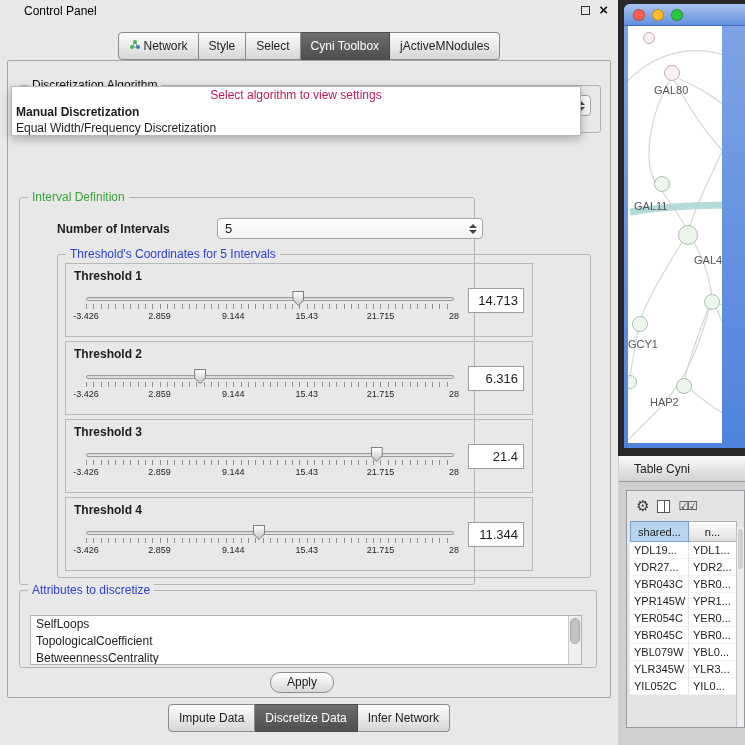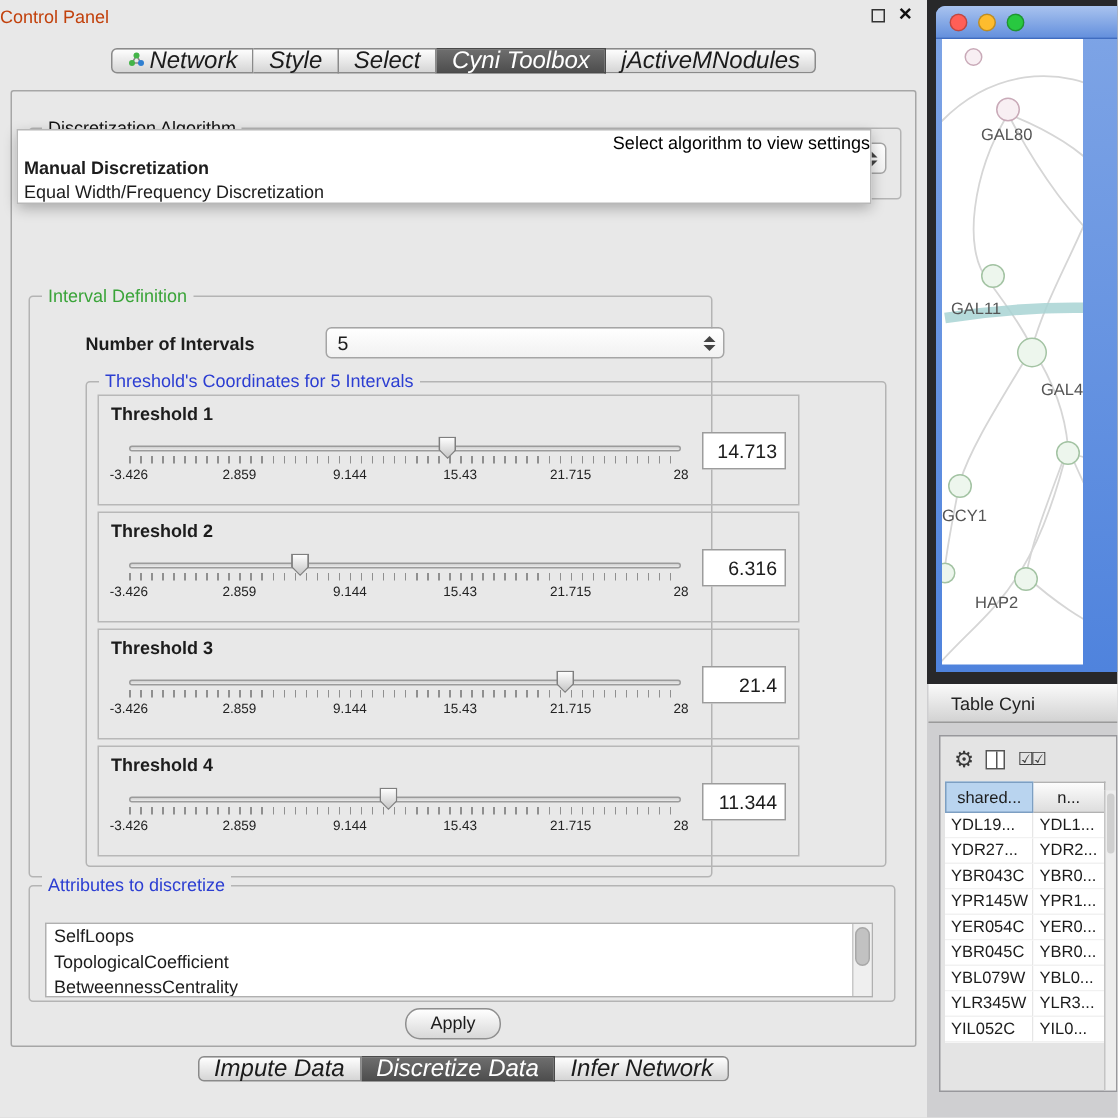--- a/index.html
+++ b/index.html
@@ -3,31 +3,31 @@
 <meta charset="utf-8">
 <style>
   * { margin:0; padding:0; box-sizing:border-box; }
   html,body { width:745px; height:745px; overflow:hidden;
     font-family:"Liberation Sans", sans-serif; color:#1c1c1c; background:#dcdcdc; }
   body { position:relative; }
 
   
   .control-panel { position:absolute; left:0; top:0; width:618px; height:745px; background:#e8e8e8; }
   .cp-titlebar { position:absolute; left:0; top:0; width:618px; height:22px; display:flex; align-items:center; }
-  .cp-title { margin-left:0; font-size:12px; color:#c2410c; }
+  .cp-title { margin-left:24px; font-size:12px; color:#000000; }
   .cp-tb-icons { position:absolute; right:10px; top:4px; display:flex; gap:9px; align-items:center; }
   .float-icon { width:9px; height:9px; border:1.5px solid #333; background:transparent; }
   .close-icon { font-size:15px; font-weight:bold; line-height:12px; color:#111; }
 
   
   .seg-tabs { position:absolute; left:0; width:618px; display:flex; justify-content:center; }
   #top-tabs { top:32px; }
   #bottom-tabs { top:704px; }
-  .seg { display:flex; align-items:center; gap:4px; padding:3px 10px; font-size:16px; height:17px;
-    background:linear-gradient(#fefefe,#d5d5d5); border:1px solid #8a8a8a; border-left-width:0; cursor:default;font-style:italic; }
+  .seg { display:flex; align-items:center; gap:4px; padding:3px 10px; font-size:12px; height:28px;
+    background:linear-gradient(#fefefe,#d5d5d5); border:1px solid #8a8a8a; border-left-width:0; cursor:default; }
   .seg:first-child { border-left-width:1px; border-radius:4px 0 0 4px; }
   .seg:last-child { border-radius:0 4px 4px 0; }
   .seg.active { background:linear-gradient(#6e6e6e,var(--accent-tab-active)); color:#fff; border-color:#4a4a4a; }
 
   .cp-main { position:absolute; left:7px; top:60px; width:604px; height:638px;
     border:1px solid #a6a6a6; border-radius:2px; background:#e8e8e8; }
 
   
   .gbox { position:absolute; border:1px solid #b4b4b4; border-radius:3px; }
   .gb-label { position:absolute; top:-8px; left:8px; background:#e8e8e8; padding:0 4px; font-size:12px; white-space:nowrap; }
@@ -39,21 +39,21 @@
     background:linear-gradient(#ffffff,#f1f1f1); border:1px solid #a5a5a5; border-radius:4px; }
   .combo-arrows { margin-left:auto; margin-right:5px; display:flex; flex-direction:column; gap:2px; align-items:center; }
   .arr-up { width:0; height:0; border-left:4px solid transparent; border-right:4px solid transparent; border-bottom:4px solid #444; }
   .arr-dn { width:0; height:0; border-left:4px solid transparent; border-right:4px solid transparent; border-top:4px solid #444; }
 
   
   #algo-group { left:11px; top:24px; width:582px; height:48px; }
   #algo-combo { position:absolute; left:17px; top:34px; width:566px; z-index:2; }
   .dropdown-overlay { position:absolute; left:3px; top:25px; width:570px; height:50px; background:#fff;
     border:1px solid #b8b8b8; box-shadow:0 3px 9px rgba(0,0,0,.28); z-index:50; }
-  .dd-hint { height:17px; line-height:17px; text-align:right; font-size:12px; color:#000000; }
+  .dd-hint { height:17px; line-height:17px; text-align:center; font-size:12px; color:#be185d; }
   .dd-item { height:16px; line-height:16px; padding-left:4px; font-size:12px; }
   .dd-item.sel { font-weight:bold; }
 
   
   #tabledata-group { left:11px; top:87px; width:578px; height:38px; }
   .gb-black > .gb-label { color:#111; }
   #tabledata-combo { position:absolute; left:6px; top:6px; width:564px; }
 
   
   #interval-group { left:11px; top:136px; width:456px; height:388px; }

